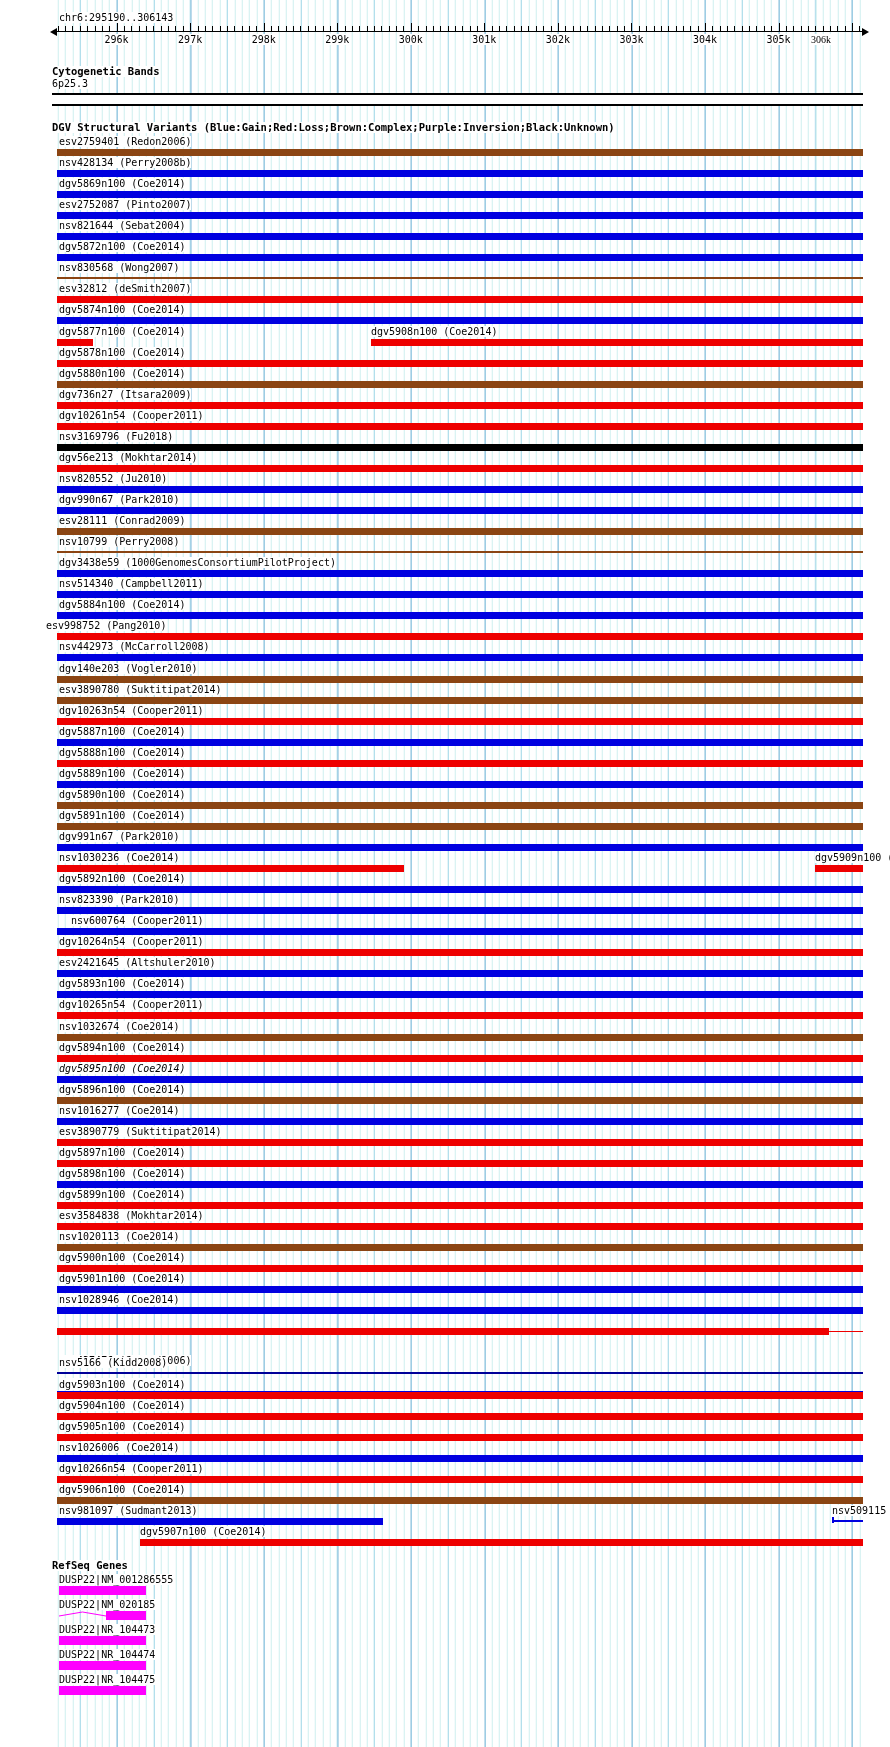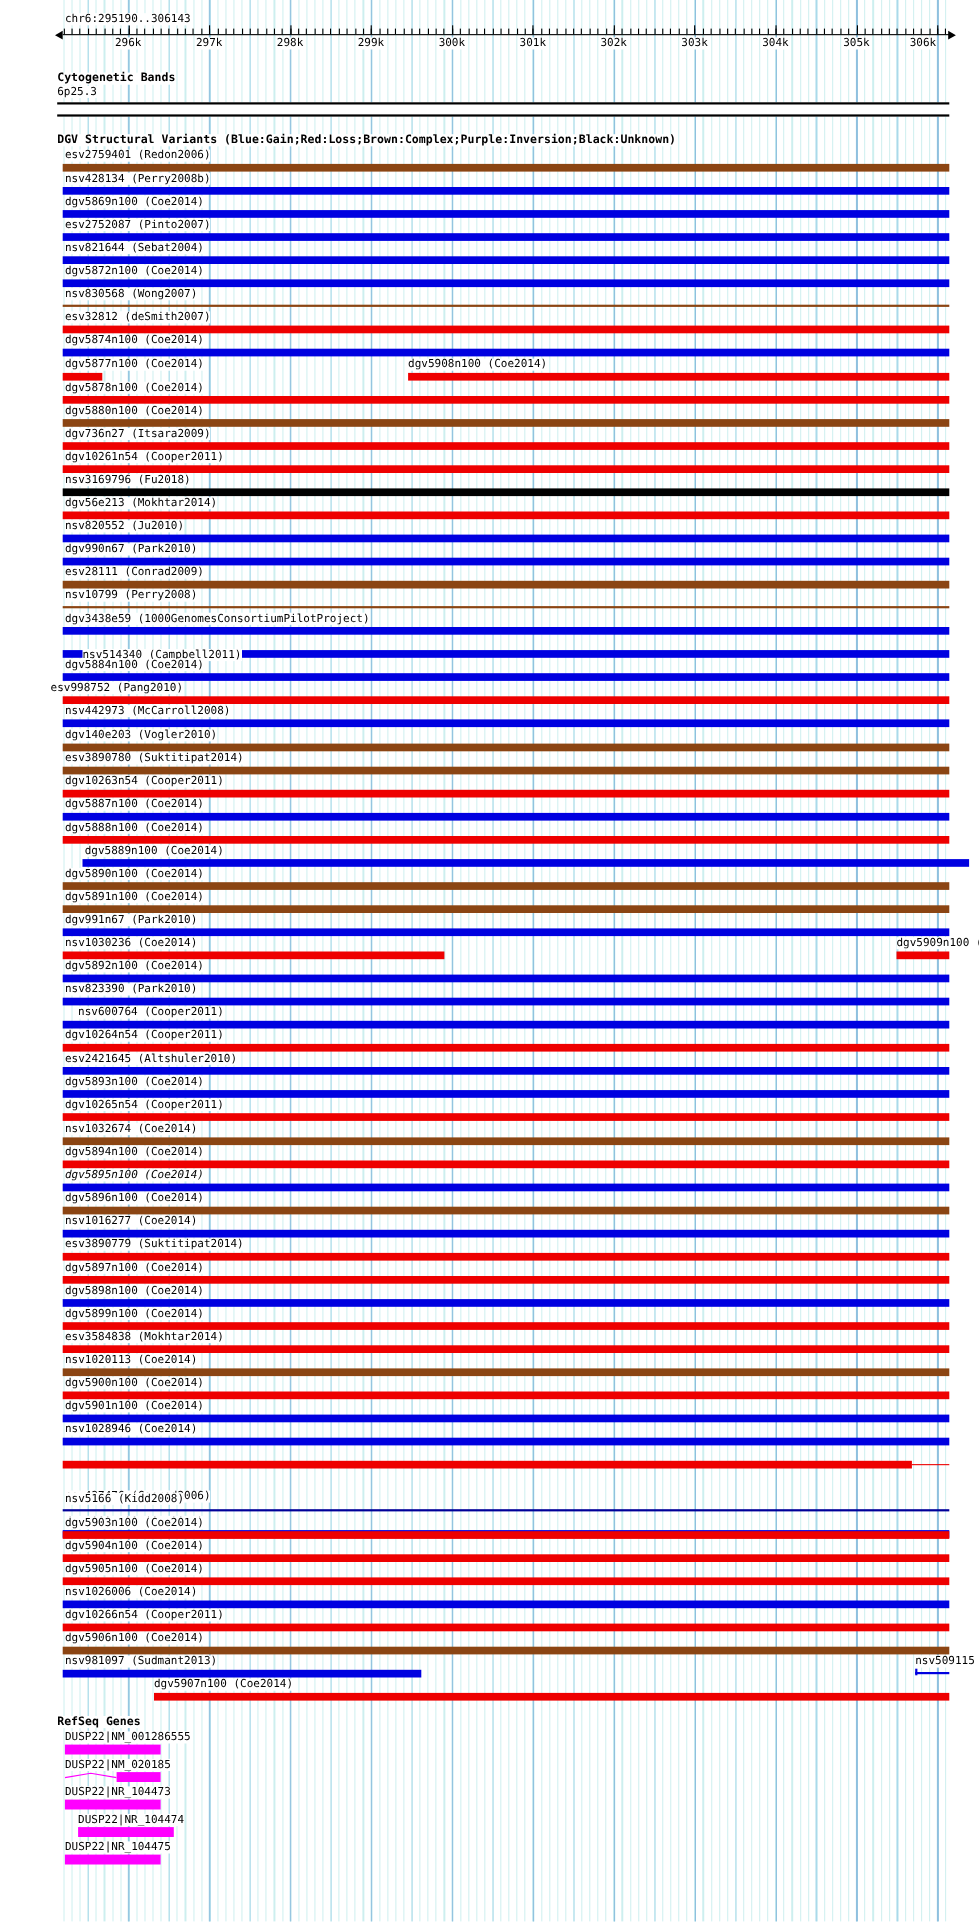--- a/index.html
+++ b/index.html
@@ -164,21 +164,21 @@
       <div class="ticklabel" style="left: 484.35px;">301k</div>
       <div class="tick" style="left: 557.9px; top: 23px; height: 8px;"></div>
       <div class="ticklabel" style="left: 557.9px;">302k</div>
       <div class="tick" style="left: 631.45px; top: 23px; height: 8px;"></div>
       <div class="ticklabel" style="left: 631.45px;">303k</div>
       <div class="tick" style="left: 705px; top: 23px; height: 8px;"></div>
       <div class="ticklabel" style="left: 705px;">304k</div>
       <div class="tick" style="left: 778.55px; top: 23px; height: 8px;"></div>
       <div class="ticklabel" style="left: 778.55px;">305k</div>
       <div class="tick" style="left: 852.1px; top: 23px; height: 8px;"></div>
-      <div class="ticklabel" style="left: 839px;">306k</div>
+      <div class="ticklabel" style="left: 821px; font-family: Liberation Serif, serif;">306k</div>
     </div>
 
   <div class="lbl bold" style="left:52px;top:66px">Cytogenetic Bands</div>
   <div class="lbl" style="left:52px;top:78px">6p25.3</div>
   <div class="cytoband"></div>
 
   <div class="lbl bold" style="left:52px;top:122px">DGV Structural Variants (Blue:Gain;Red:Loss;Brown:Complex;Purple:Inversion;Black:Unknown)</div>
 
   <div id="dgv-rows">
       <div style="position: absolute; left: 0px; top: 136px; width: 890px; height: 21px;">
@@ -261,21 +261,21 @@
       </div>
       <div style="position: absolute; left: 0px; top: 536.14px; width: 890px; height: 21px;">
         <div class="lbl" style="left: 59px; top: 0px;">nsv10799 (Perry2008)</div>
         <div class="thinline" style="left: 57px; top: 15px; width: 806px; background: rgb(139, 69, 19);"></div>
       </div>
       <div style="position: absolute; left: 0px; top: 557.2px; width: 890px; height: 21px;">
         <div class="lbl" style="left: 59px; top: 0px;">dgv3438e59 (1000GenomesConsortiumPilotProject)</div>
         <div class="bar" style="left: 57px; top: 13px; width: 806px; background: rgb(0, 0, 224);"></div>
       </div>
       <div style="position: absolute; left: 0px; top: 578.26px; width: 890px; height: 21px;">
-        <div class="lbl" style="left: 59px; top: 12px; margin-left: 16px;">nsv514340 (Campbell2011)</div>
+        <div class="lbl" style="left: 59px; top: 0px;">nsv514340 (Campbell2011)</div>
         <div class="bar" style="left: 57px; top: 13px; width: 806px; background: rgb(0, 0, 224);"></div>
       </div>
       <div style="position: absolute; left: 0px; top: 599.32px; width: 890px; height: 21px;">
         <div class="lbl" style="left: 59px; top: 0px;">dgv5884n100 (Coe2014)</div>
         <div class="bar" style="left: 57px; top: 13px; width: 806px; background: rgb(0, 0, 224);"></div>
       </div>
       <div style="position: absolute; left: 0px; top: 620.38px; width: 890px; height: 21px;">
         <div class="lbl" style="left: 46px; top: 0px;">esv998752 (Pang2010)</div>
         <div class="bar" style="left: 57px; top: 13px; width: 806px; background: rgb(238, 0, 0);"></div>
       </div>
@@ -296,21 +296,21 @@
         <div class="bar" style="left: 57px; top: 13px; width: 806px; background: rgb(238, 0, 0);"></div>
       </div>
       <div style="position: absolute; left: 0px; top: 725.68px; width: 890px; height: 21px;">
         <div class="lbl" style="left: 59px; top: 0px;">dgv5887n100 (Coe2014)</div>
         <div class="bar" style="left: 57px; top: 13px; width: 806px; background: rgb(0, 0, 224);"></div>
       </div>
       <div style="position: absolute; left: 0px; top: 746.74px; width: 890px; height: 21px;">
         <div class="lbl" style="left: 59px; top: 0px;">dgv5888n100 (Coe2014)</div>
         <div class="bar" style="left: 57px; top: 13px; width: 806px; background: rgb(238, 0, 0);"></div>
       </div>
-      <div style="position: absolute; left: 0px; top: 767.8px; width: 720px; height: 21px; margin-left: 18px;">
+      <div style="position: absolute; left: 0px; top: 767.8px; width: 720px; height: 21px;">
         <div class="lbl" style="left: 59px; top: 0px;">dgv5889n100 (Coe2014)</div>
         <div class="bar" style="left: 57px; top: 13px; width: 806px; background: rgb(0, 0, 224);"></div>
       </div>
       <div style="position: absolute; left: 0px; top: 788.86px; width: 890px; height: 21px;">
         <div class="lbl" style="left: 59px; top: 0px;">dgv5890n100 (Coe2014)</div>
         <div class="bar" style="left: 57px; top: 13px; width: 806px; background: rgb(139, 69, 19);"></div>
       </div>
       <div style="position: absolute; left: 0px; top: 809.92px; width: 890px; height: 21px;">
         <div class="lbl" style="left: 59px; top: 0px;">dgv5891n100 (Coe2014)</div>
         <div class="bar" style="left: 57px; top: 13px; width: 806px; background: rgb(139, 69, 19);"></div>
@@ -470,21 +470,21 @@
         <div class="lbl" style="left: 59px; top: 0px;">DUSP22|NM_020185</div>
         <svg width="47" height="9" class="intron-svg" style="left: 59px; top: 12px; position: absolute;">
           <polyline points="0,5 23.5,1 47,5" fill="none" stroke="#ff00ff" stroke-width="1"></polyline>
         </svg>
         <div class="exon" style="left: 106px; top: 12px; width: 40px; background: rgb(255, 0, 255);"></div>
       </div>
       <div style="position: absolute; left: 0px; top: 1623.8px; width: 890px; height: 25px;">
         <div class="lbl" style="left: 59px; top: 0px;">DUSP22|NR_104473</div>
         <div class="exon" style="left: 59px; top: 12px; width: 87px; background: rgb(255, 0, 255);"></div>
       </div>
-      <div style="position: absolute; left: 12px; top: 1648.7px; width: 749px; height: 25px;">
+      <div style="position: absolute; left: 0px; top: 1648.7px; width: 749px; height: 25px;">
         <div class="lbl" style="left: 59px; top: 0px;">DUSP22|NR_104474</div>
         <div class="exon" style="left: 59px; top: 12px; width: 87px; background: rgb(255, 0, 255);"></div>
       </div>
       <div style="position: absolute; left: 0px; top: 1673.6px; width: 890px; height: 25px;">
         <div class="lbl" style="left: 59px; top: 0px;">DUSP22|NR_104475</div>
         <div class="exon" style="left: 59px; top: 12px; width: 87px; background: rgb(255, 0, 255);"></div>
       </div>
     </div>
 </div>
 

